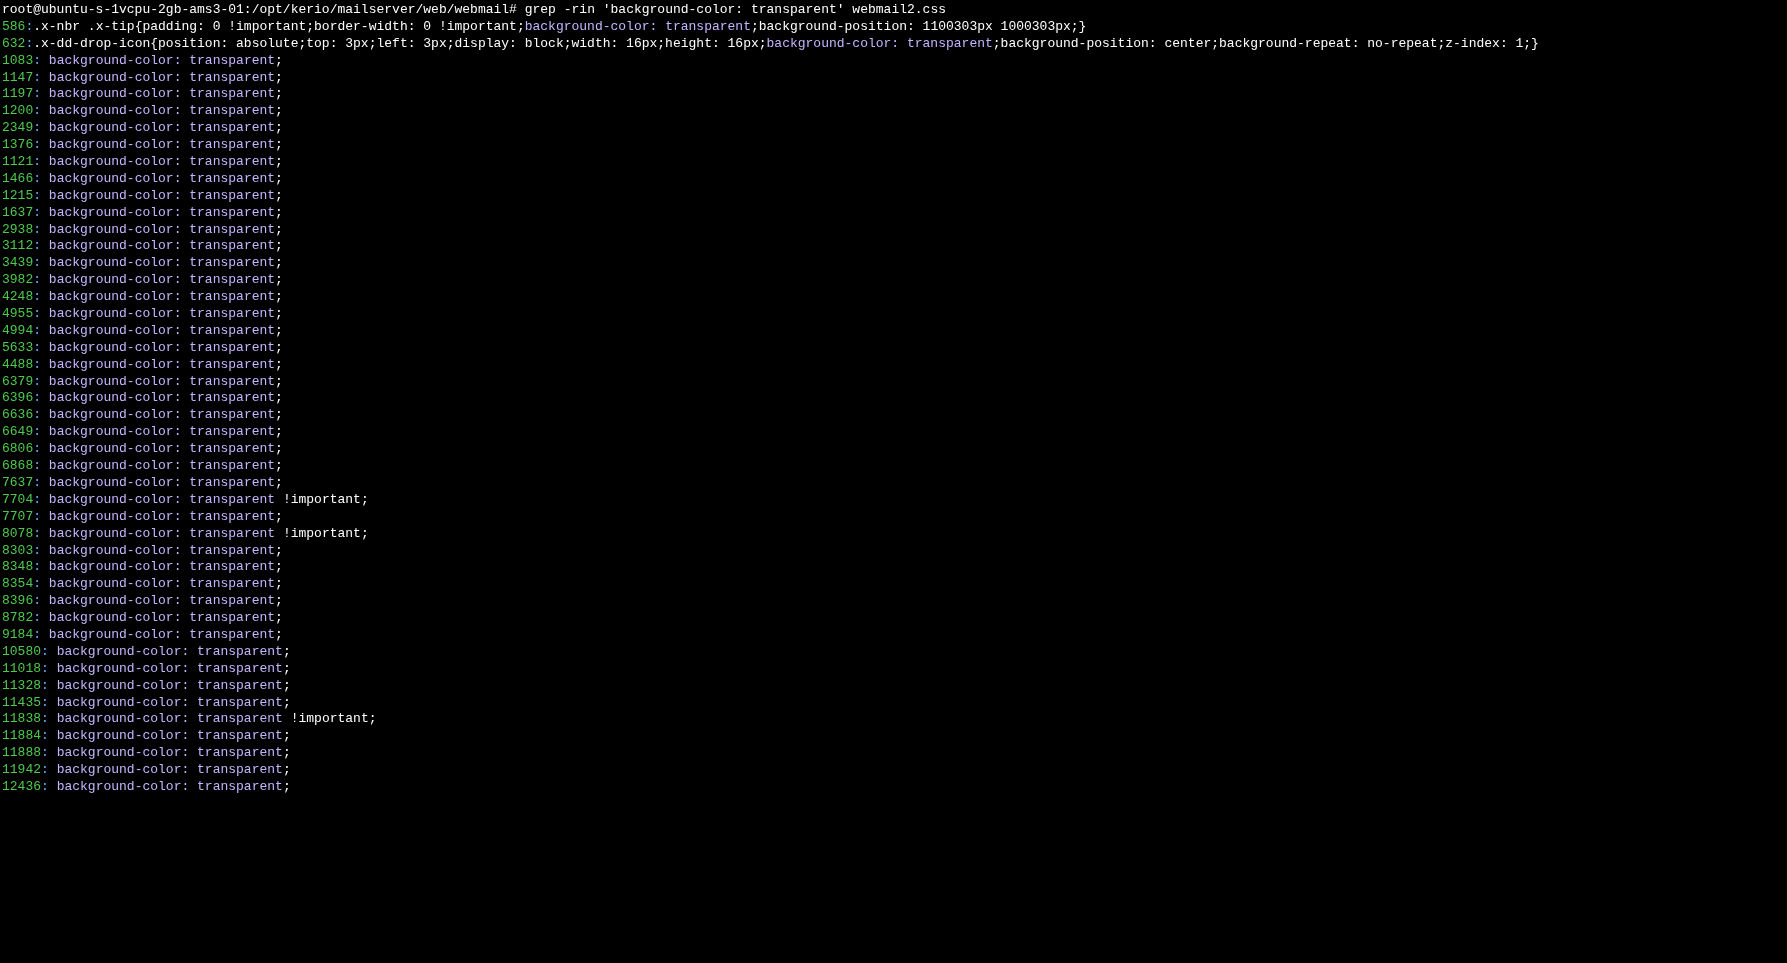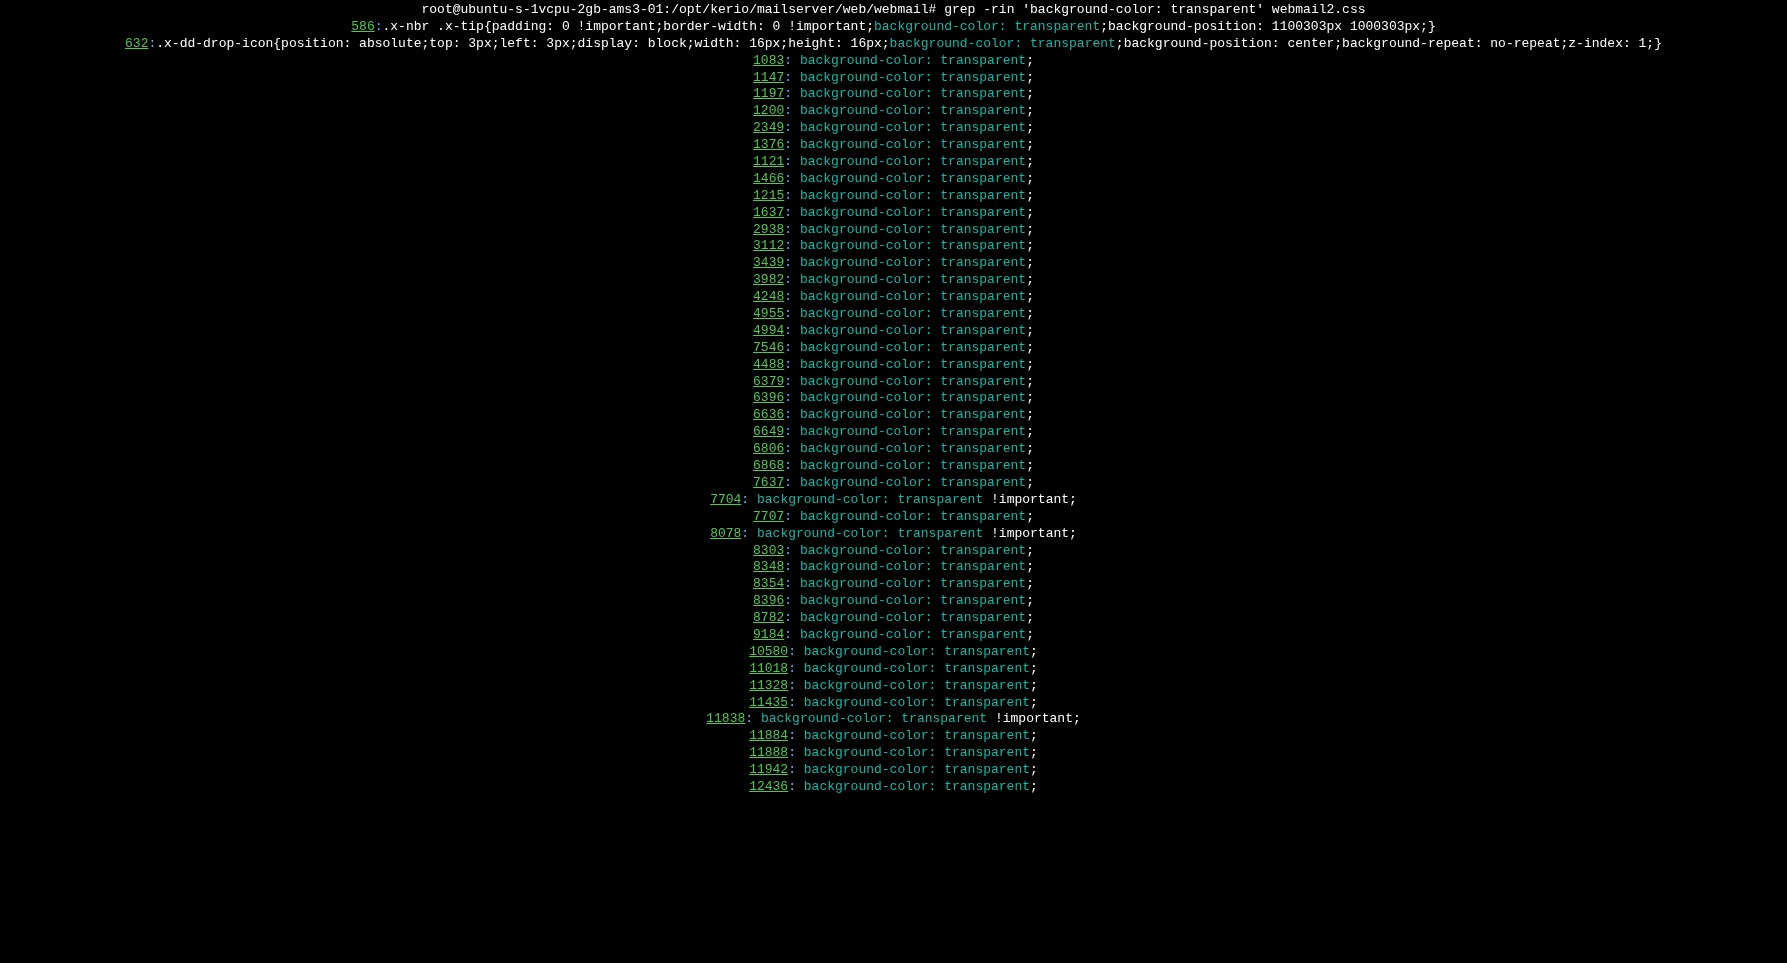--- a/index.html
+++ b/index.html
@@ -12,34 +12,32 @@
       color: #ffffff;
       font-family: 'Consolas', 'Courier New', monospace;
       font-size: 13px;
       line-height: 1.3;
       padding: 2px;
       white-space: nowrap;
       overflow-x: auto;
     }
     .terminal-line {
       display: block;
-      text-align: center;
     }
     .prompt {
       color: #ffffff;
     }
     .line-num {
       color: #4ec94e;
-      text-decoration: underline;
     }
     .colon {
       color: #5fafff;
     }
     .match {
-      color: #14b8a6;
+      color: #c4b5fd;
     }
     .normal {
       color: #ffffff;
     }
   </style>
 </head>
 <body>
 
 <div id="terminal">
     <div class="terminal-line"><span class="prompt">root@ubuntu-s-1vcpu-2gb-ams3-01</span><span class="prompt">:</span><span class="prompt">/opt/kerio/mailserver/web/webmail</span><span class="prompt"># </span><span class="prompt">grep -rin 'background-color: transparent' webmail2.css</span></div>
@@ -55,21 +53,21 @@
     <div class="terminal-line"><span class="line-num">1466</span><span class="colon">:</span><span class="normal">    </span><span class="match">background-color: transparent</span><span class="normal">;</span></div>
     <div class="terminal-line"><span class="line-num">1215</span><span class="colon">:</span><span class="normal">    </span><span class="match">background-color: transparent</span><span class="normal">;</span></div>
     <div class="terminal-line"><span class="line-num">1637</span><span class="colon">:</span><span class="normal">    </span><span class="match">background-color: transparent</span><span class="normal">;</span></div>
     <div class="terminal-line"><span class="line-num">2938</span><span class="colon">:</span><span class="normal">    </span><span class="match">background-color: transparent</span><span class="normal">;</span></div>
     <div class="terminal-line"><span class="line-num">3112</span><span class="colon">:</span><span class="normal">    </span><span class="match">background-color: transparent</span><span class="normal">;</span></div>
     <div class="terminal-line"><span class="line-num">3439</span><span class="colon">:</span><span class="normal">    </span><span class="match">background-color: transparent</span><span class="normal">;</span></div>
     <div class="terminal-line"><span class="line-num">3982</span><span class="colon">:</span><span class="normal">    </span><span class="match">background-color: transparent</span><span class="normal">;</span></div>
     <div class="terminal-line"><span class="line-num">4248</span><span class="colon">:</span><span class="normal">    </span><span class="match">background-color: transparent</span><span class="normal">;</span></div>
     <div class="terminal-line"><span class="line-num">4955</span><span class="colon">:</span><span class="normal">    </span><span class="match">background-color: transparent</span><span class="normal">;</span></div>
     <div class="terminal-line"><span class="line-num">4994</span><span class="colon">:</span><span class="normal">    </span><span class="match">background-color: transparent</span><span class="normal">;</span></div>
-    <div class="terminal-line"><span class="line-num">7546</span><span class="colon">:</span><span class="normal">    </span><span class="match">background-color: transparent</span><span class="normal">;</span></div>
+    <div class="terminal-line"><span class="line-num">5633</span><span class="colon">:</span><span class="normal">    </span><span class="match">background-color: transparent</span><span class="normal">;</span></div>
     <div class="terminal-line"><span class="line-num">4488</span><span class="colon">:</span><span class="normal">    </span><span class="match">background-color: transparent</span><span class="normal">;</span></div>
     <div class="terminal-line"><span class="line-num">6379</span><span class="colon">:</span><span class="normal">    </span><span class="match">background-color: transparent</span><span class="normal">;</span></div>
     <div class="terminal-line"><span class="line-num">6396</span><span class="colon">:</span><span class="normal">    </span><span class="match">background-color: transparent</span><span class="normal">;</span></div>
     <div class="terminal-line"><span class="line-num">6636</span><span class="colon">:</span><span class="normal">    </span><span class="match">background-color: transparent</span><span class="normal">;</span></div>
     <div class="terminal-line"><span class="line-num">6649</span><span class="colon">:</span><span class="normal">    </span><span class="match">background-color: transparent</span><span class="normal">;</span></div>
     <div class="terminal-line"><span class="line-num">6806</span><span class="colon">:</span><span class="normal">    </span><span class="match">background-color: transparent</span><span class="normal">;</span></div>
     <div class="terminal-line"><span class="line-num">6868</span><span class="colon">:</span><span class="normal">    </span><span class="match">background-color: transparent</span><span class="normal">;</span></div>
     <div class="terminal-line"><span class="line-num">7637</span><span class="colon">:</span><span class="normal">    </span><span class="match">background-color: transparent</span><span class="normal">;</span></div>
     <div class="terminal-line"><span class="line-num">7704</span><span class="colon">:</span><span class="normal">    </span><span class="match">background-color: transparent</span><span class="normal"> !important;</span></div>
     <div class="terminal-line"><span class="line-num">7707</span><span class="colon">:</span><span class="normal">    </span><span class="match">background-color: transparent</span><span class="normal">;</span></div>

